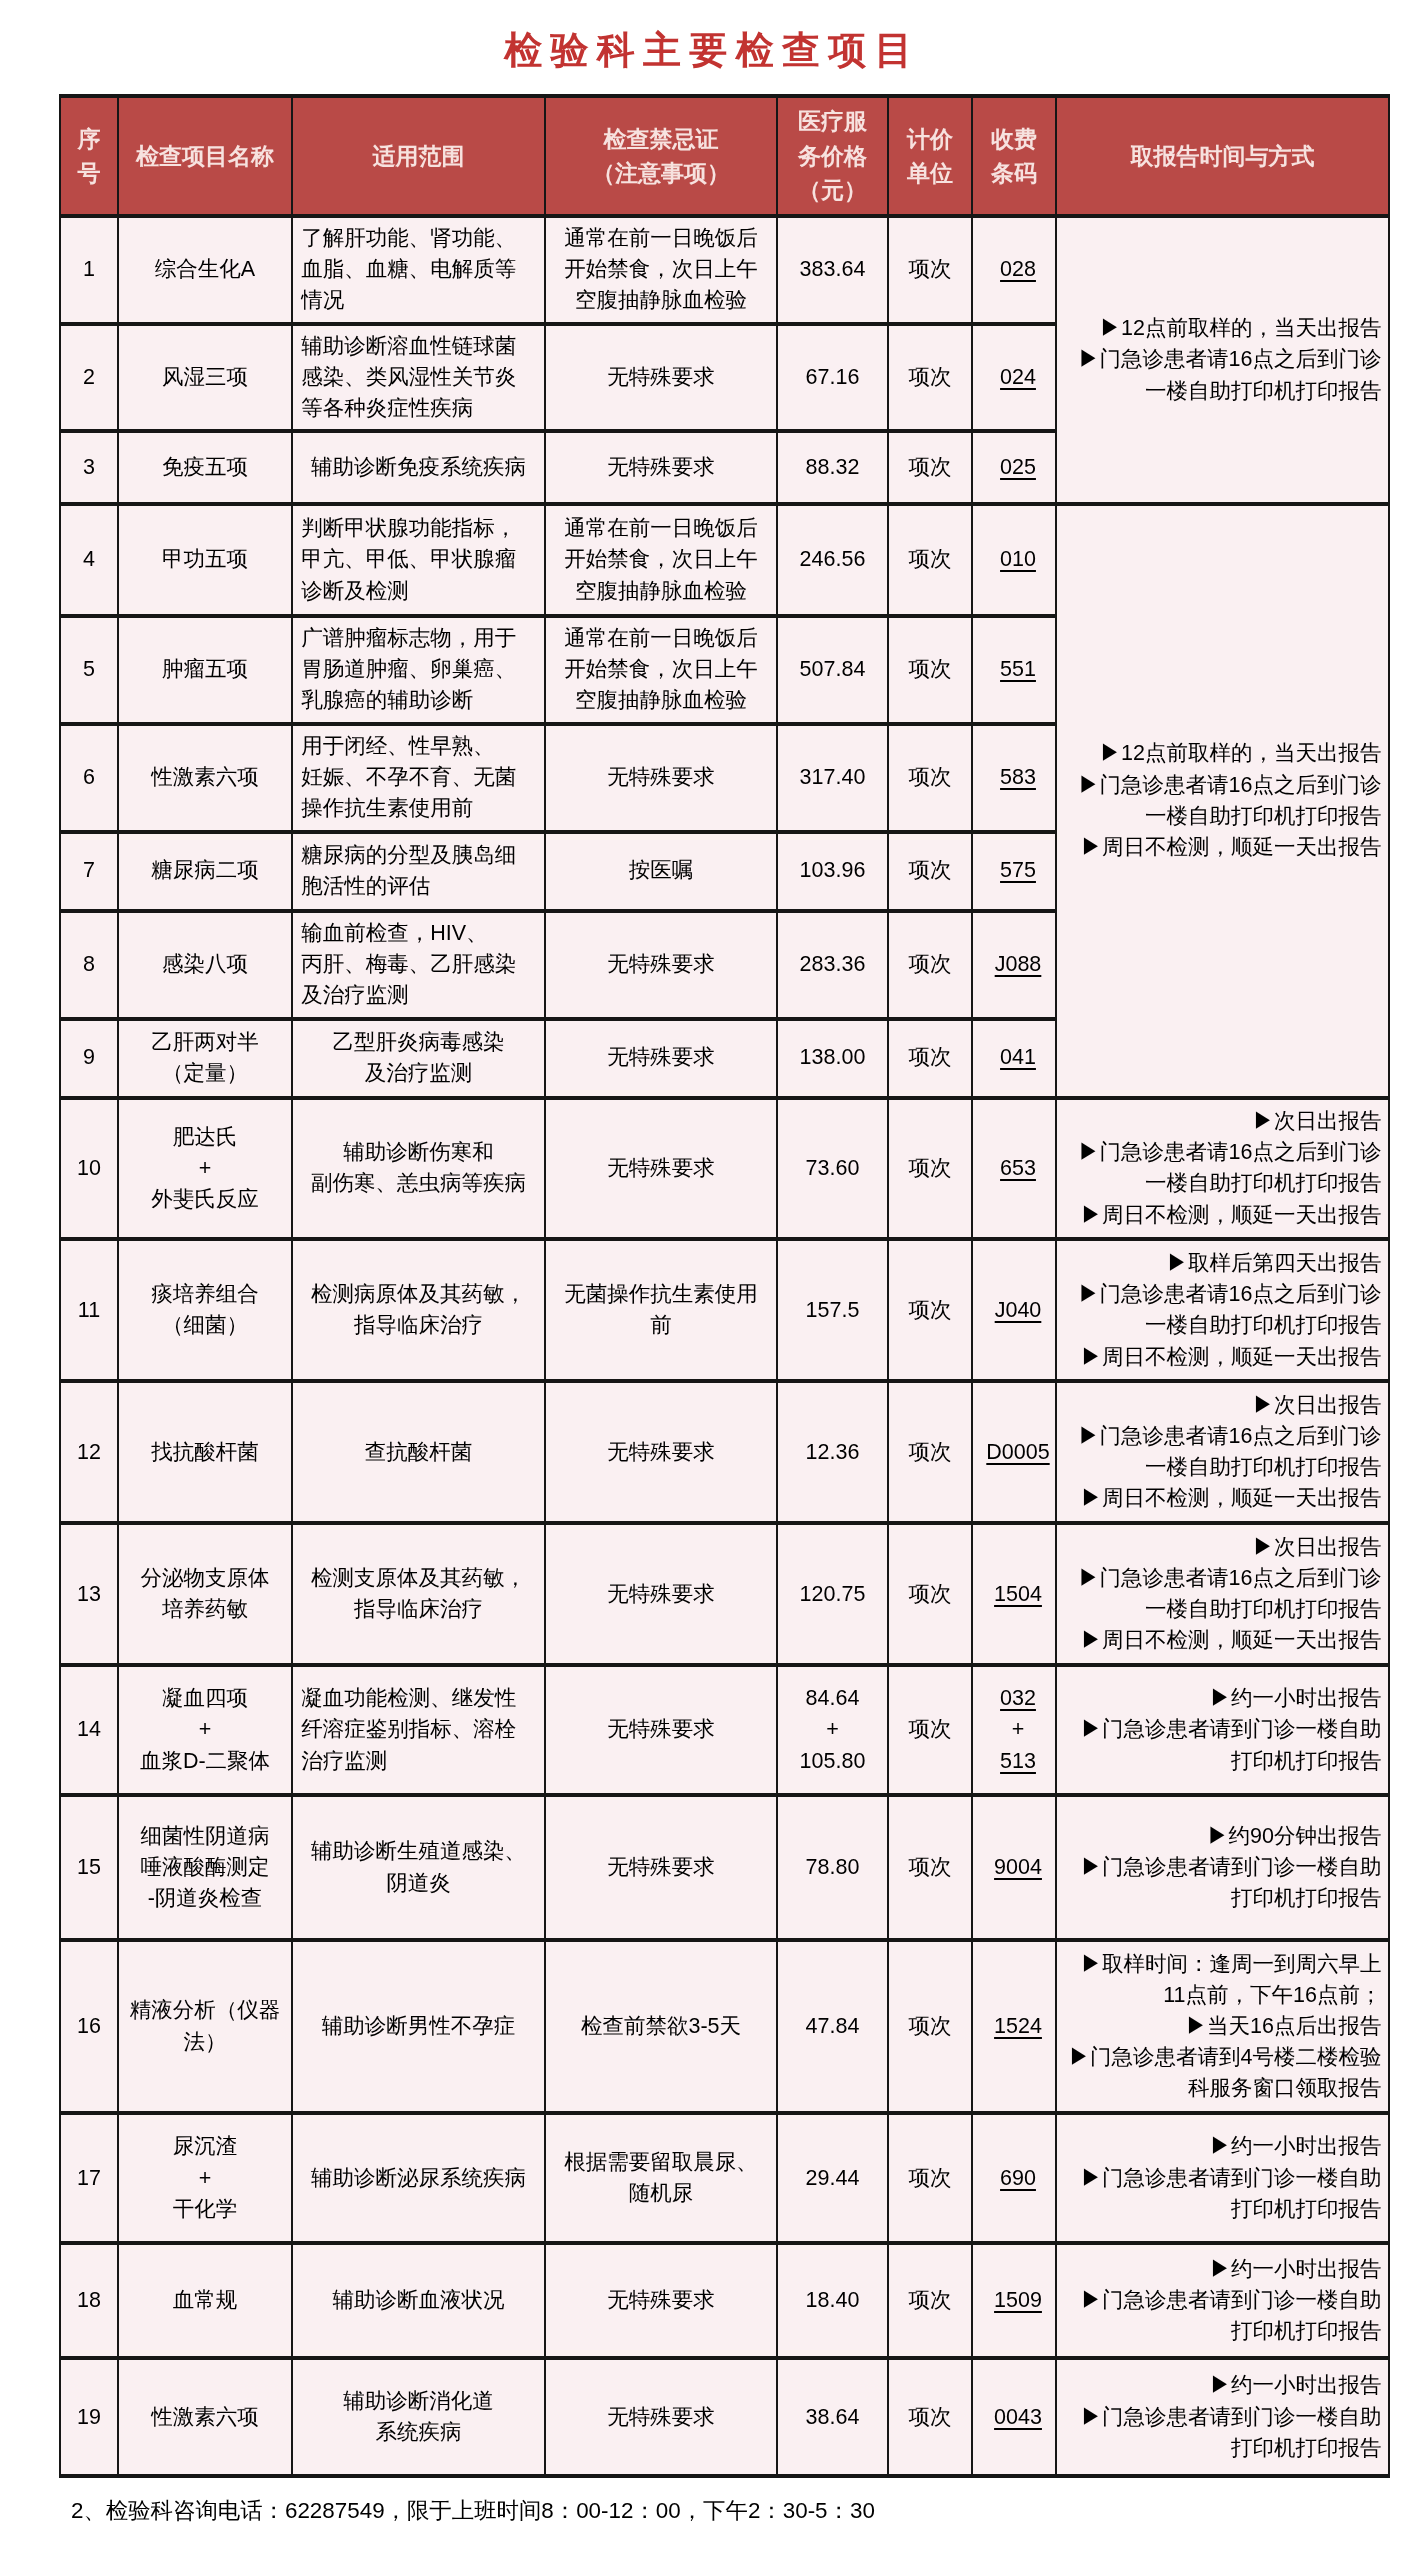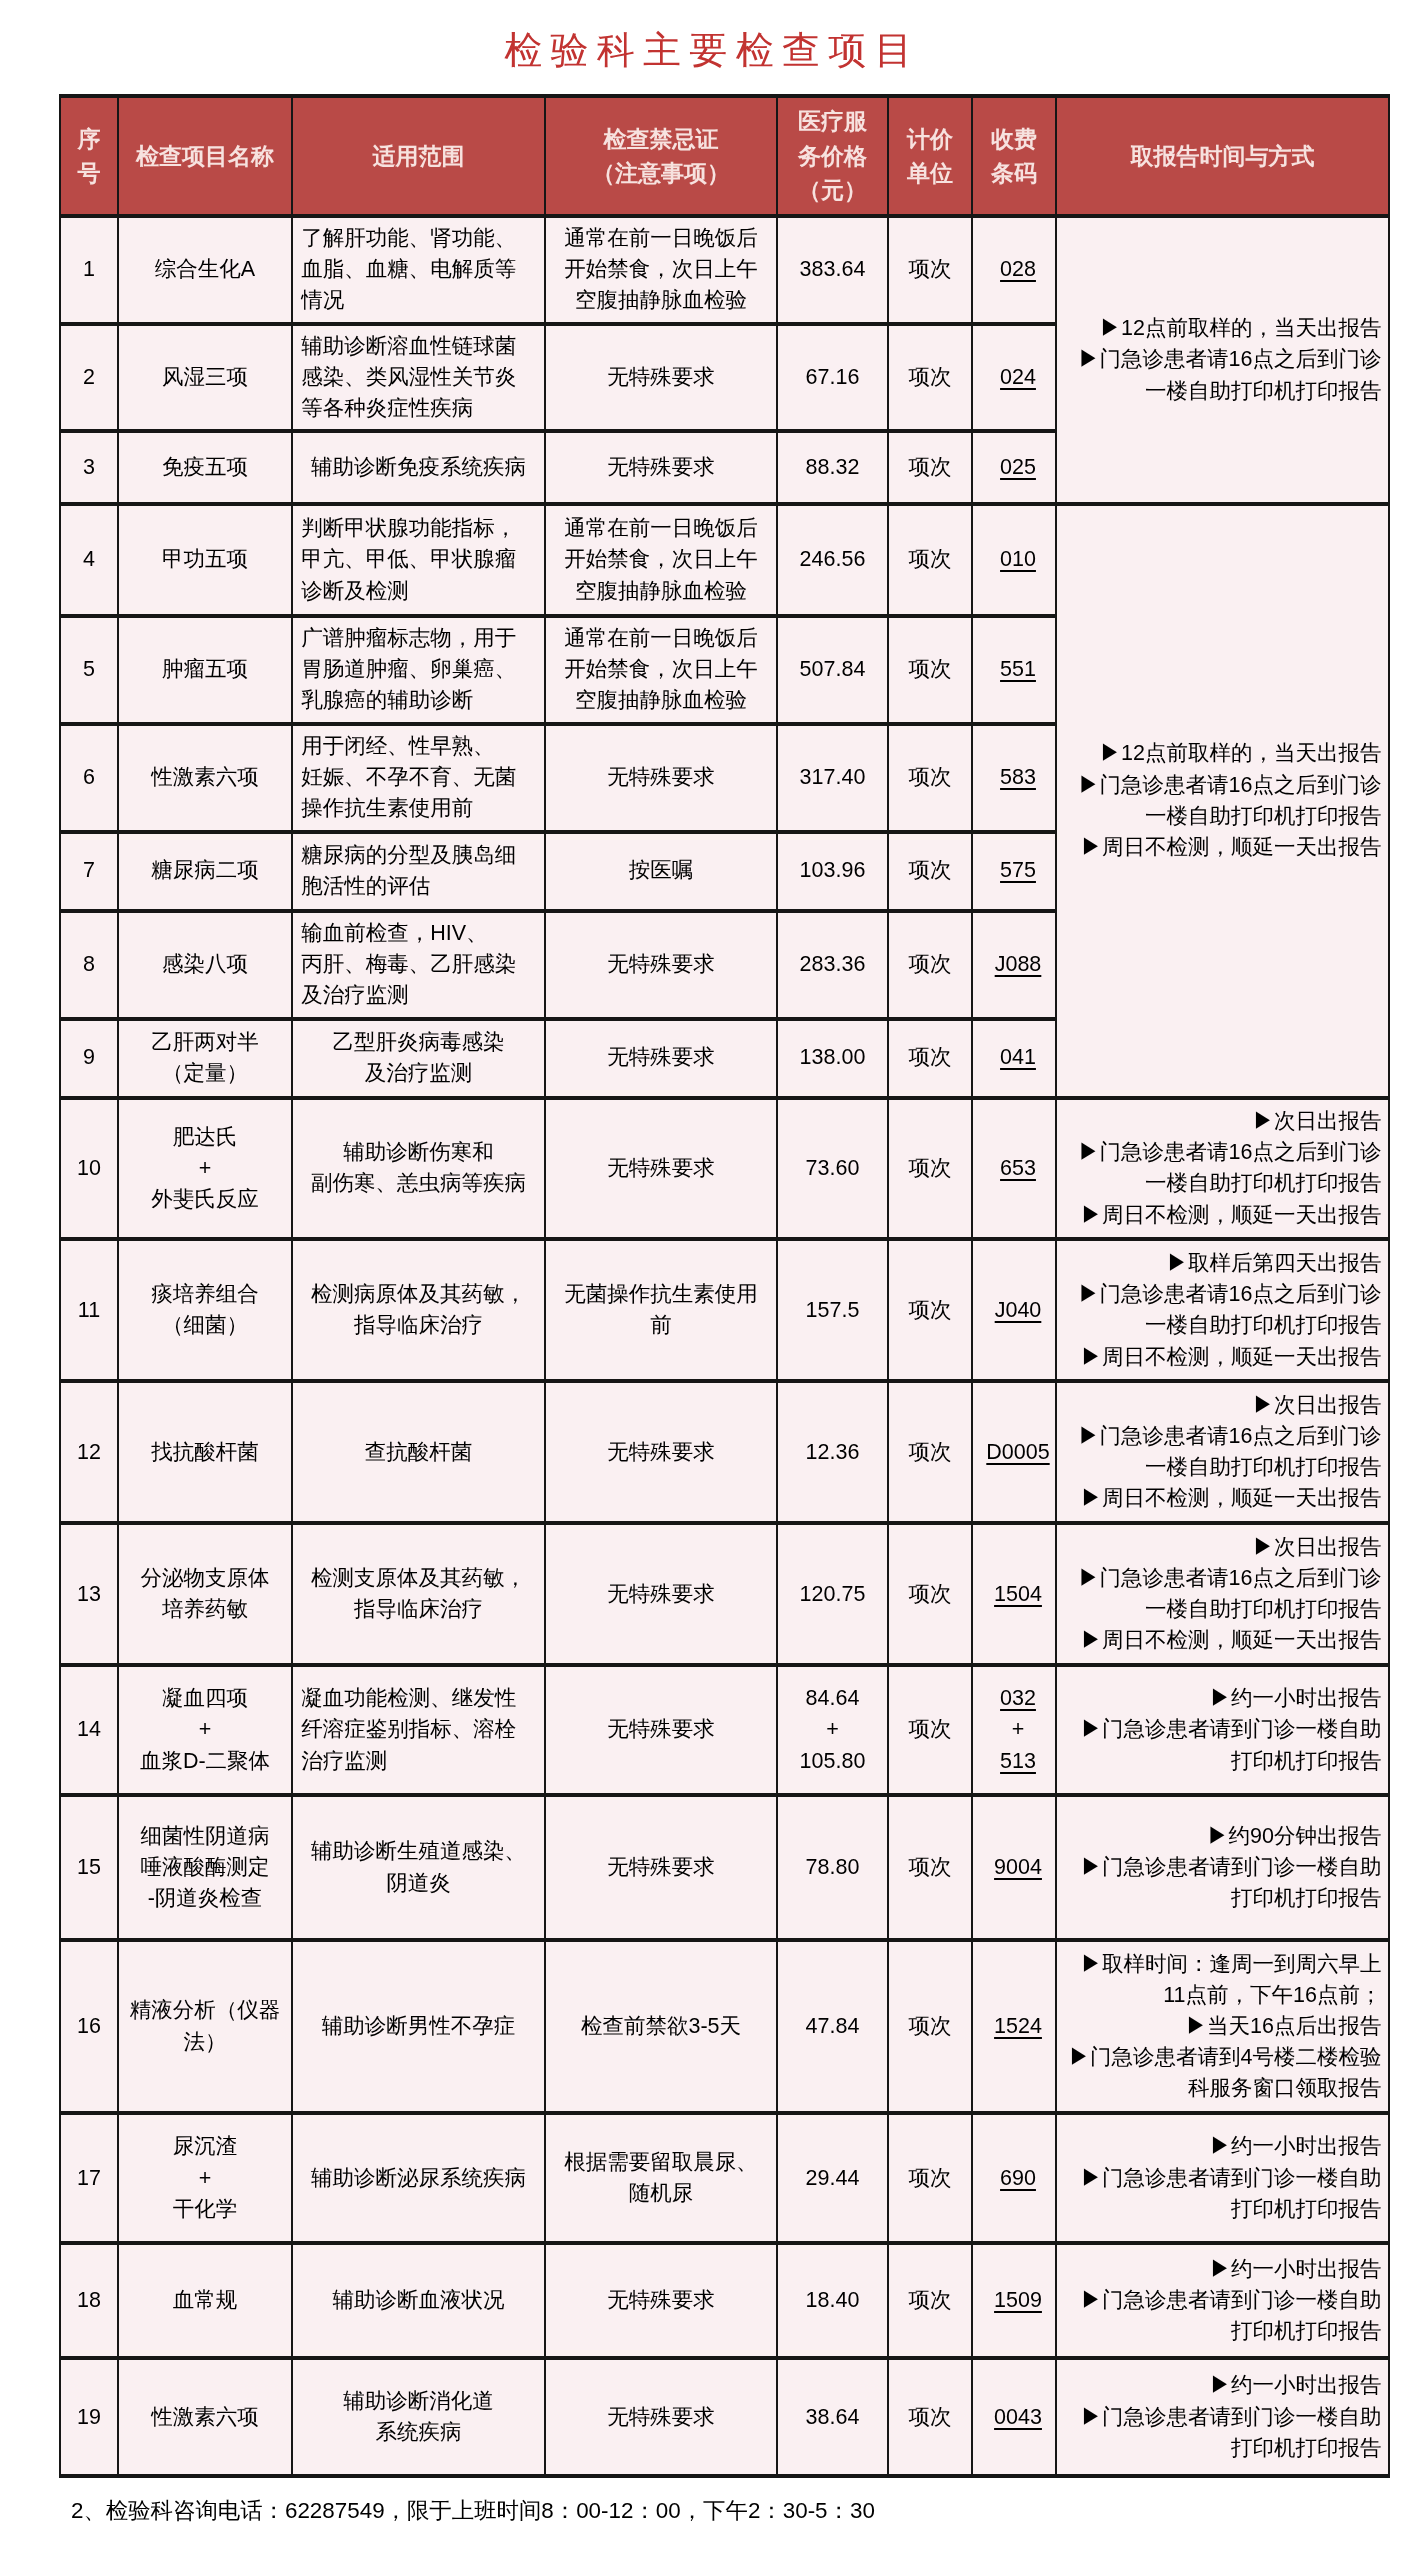--- a/index.html
+++ b/index.html
@@ -9,21 +9,21 @@
     width:1425px; height:2576px;
     background:#ffffff;
     font-family:"Liberation Sans", sans-serif;
     color:#000;
     overflow:hidden;
   }
   .title {
     padding-top:25px;
     text-align:center;
     font-size:38px;
-    font-weight:normal;
+    font-weight:bold;
     letter-spacing:8.3px;
     color:var(--title-red,#C23331);
   }
   table.lab {
     border-collapse:collapse;
     table-layout:fixed;
     margin:18px 0 0 59px;
     width:1330px;
   }
   table.lab th, table.lab td {

